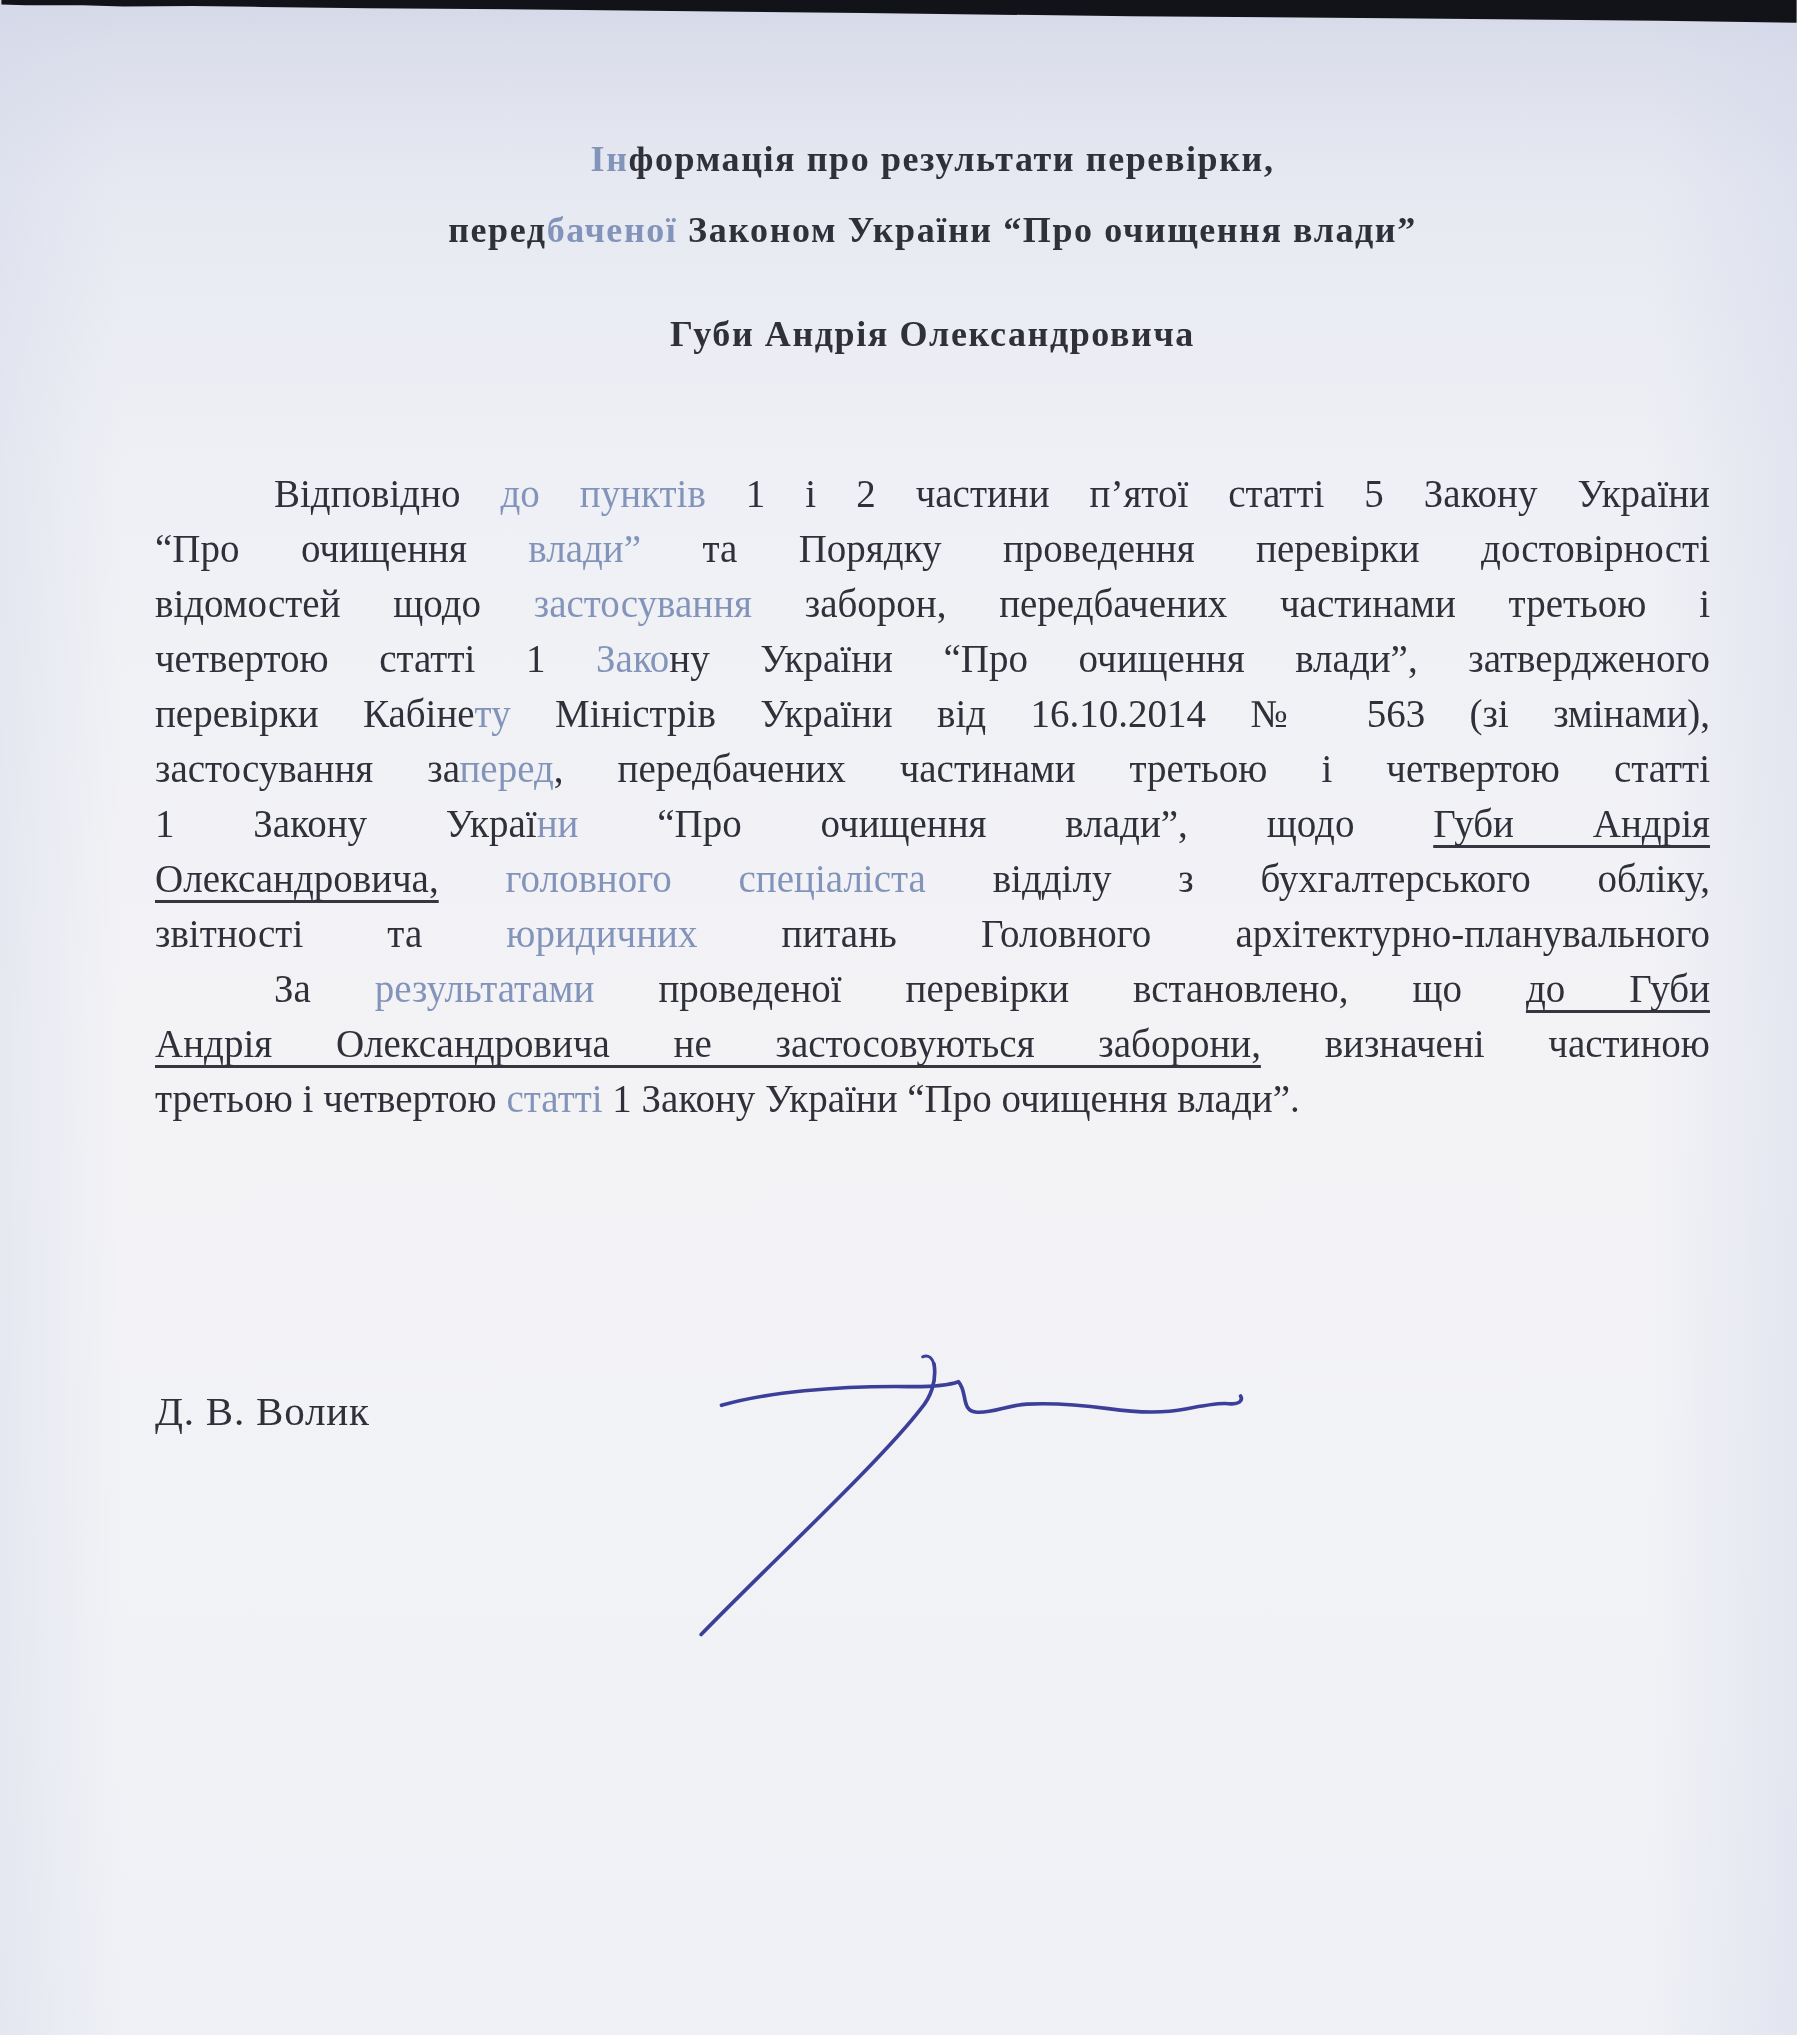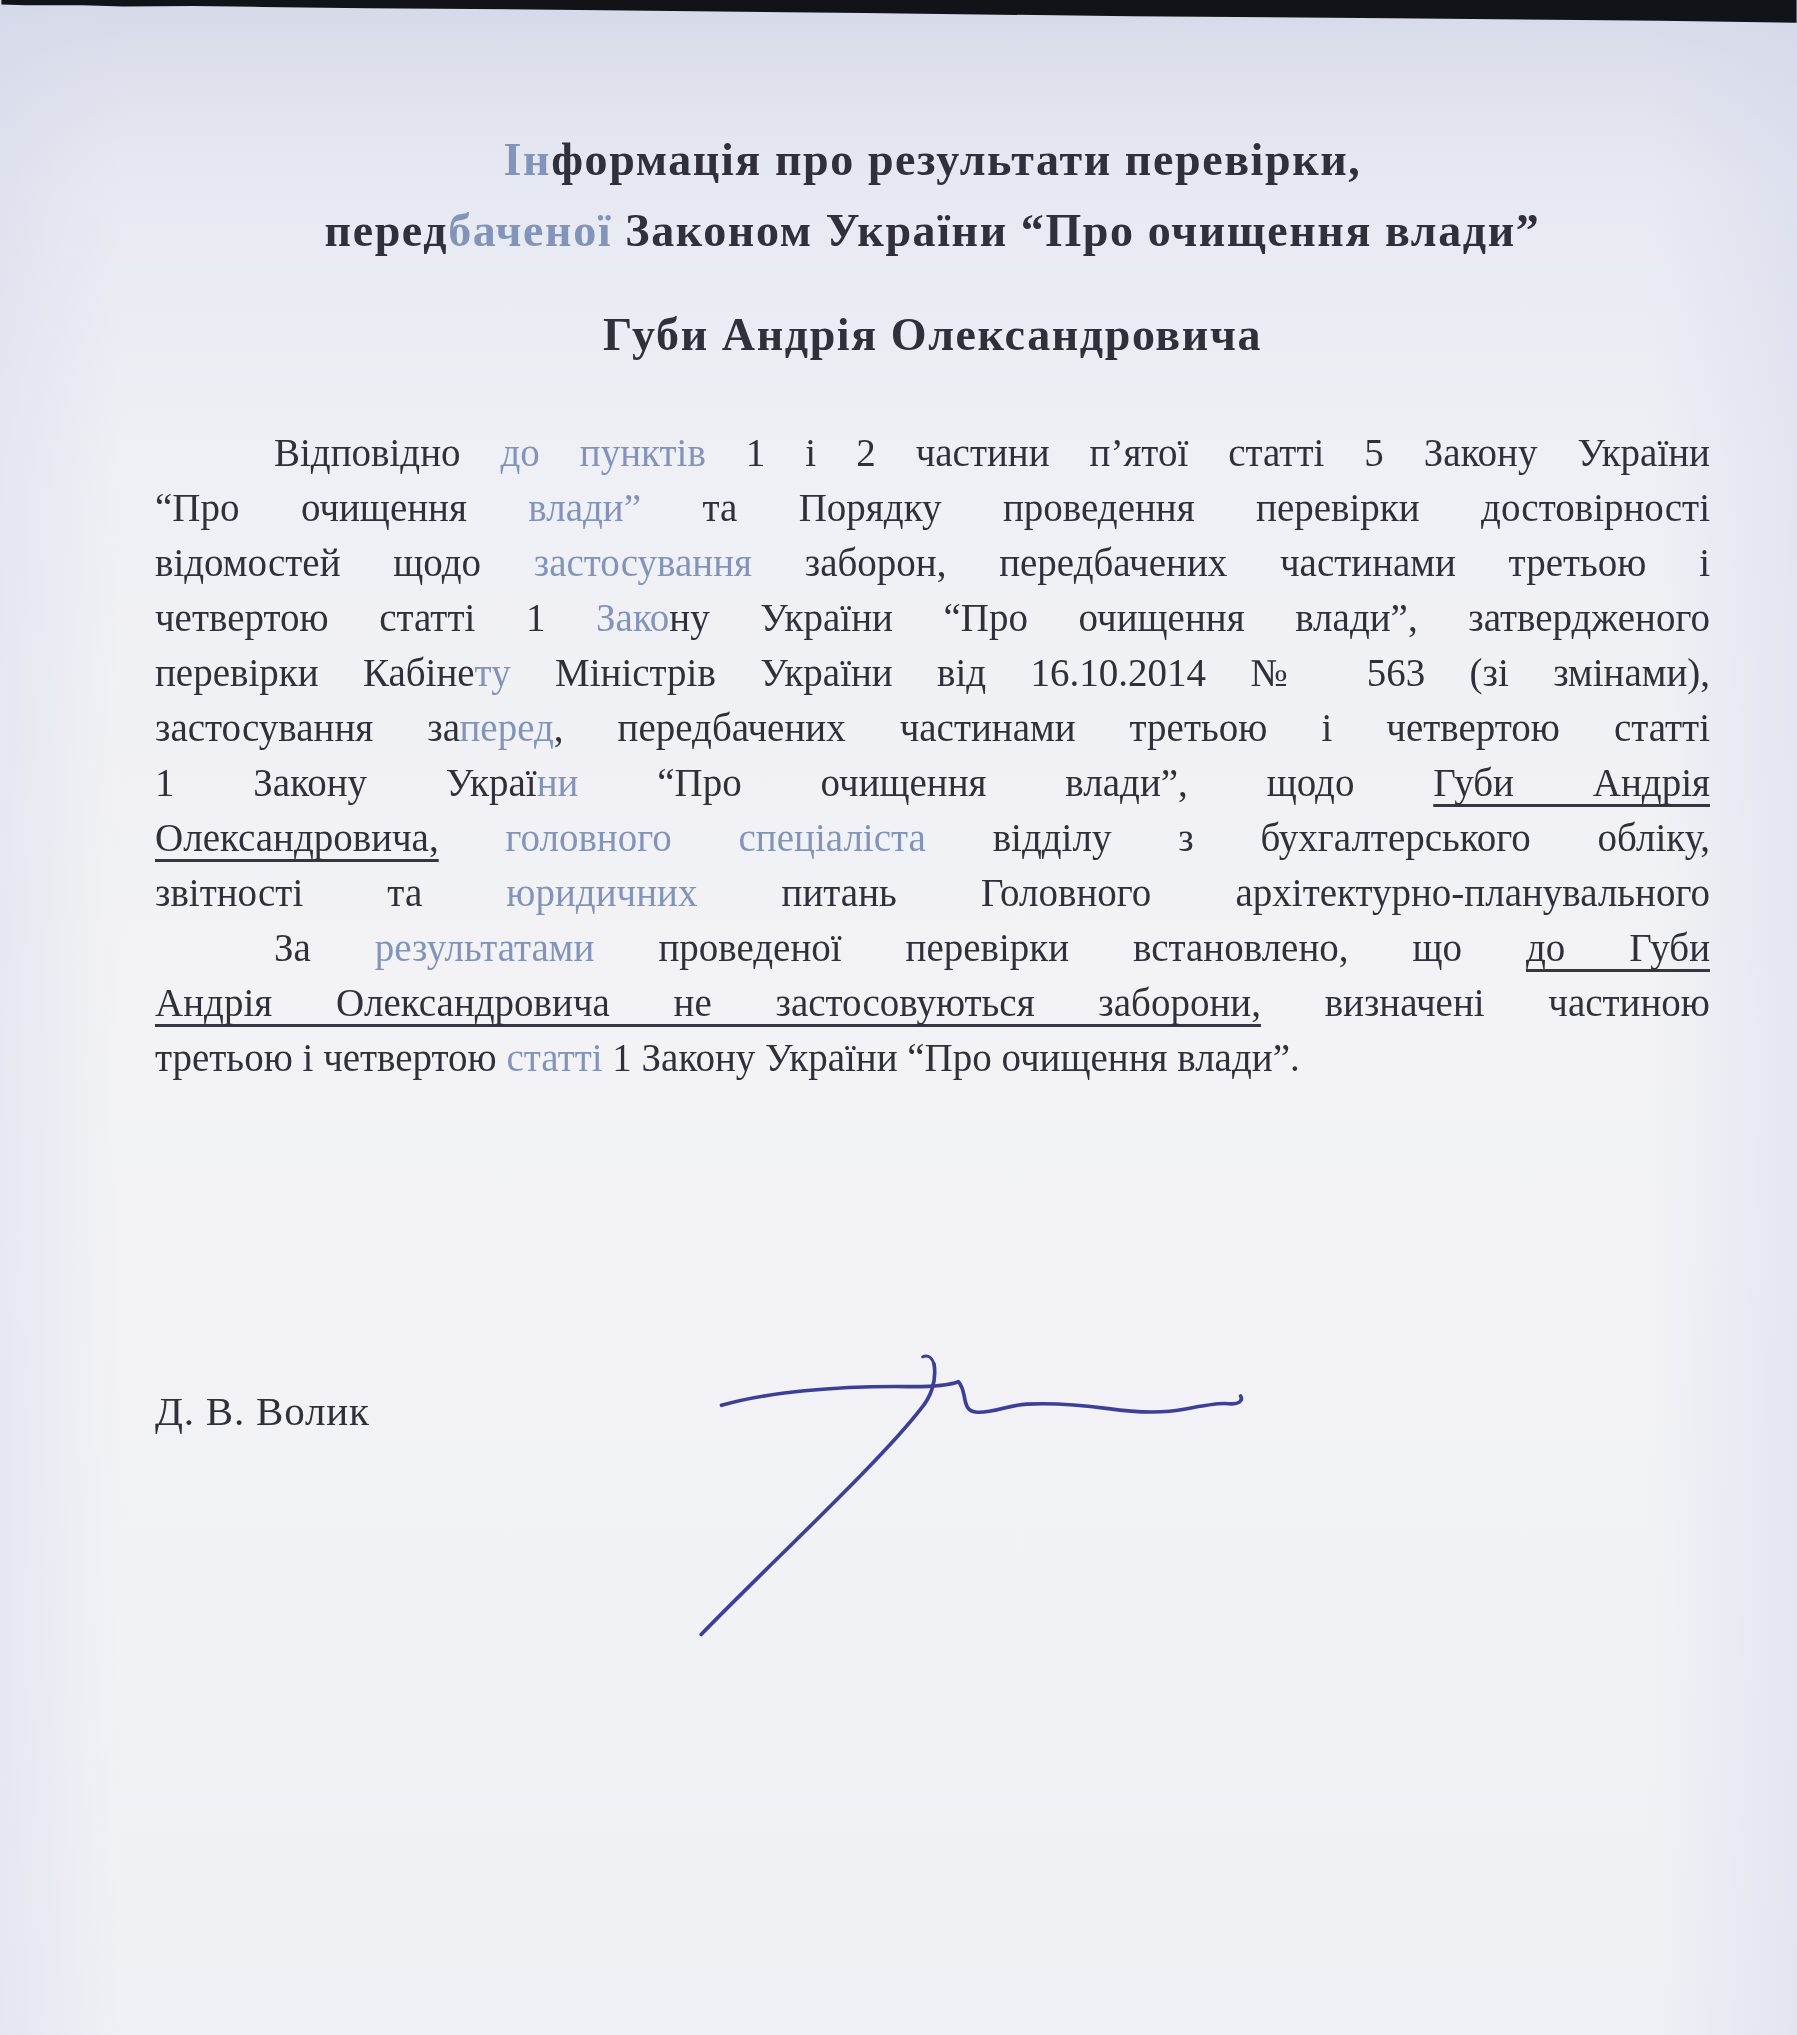--- a/index.html
+++ b/index.html
@@ -10,27 +10,27 @@
     font-family:"Liberation Serif","DejaVu Serif",serif;
     background:
       linear-gradient(90deg, rgba(210,215,233,.38) 0px, rgba(240,241,246,0) 122px, rgba(240,241,246,0) 1649px, rgba(208,213,233,.42) 1798px),
       linear-gradient(180deg,#d5d9e8 0px,#dde0ec 65px,#e7e9f2 187px,#eff0f5 468px,#f3f3f6 1058px,#f1f2f6 1750px,#edeff5 2320px,#e9ebf3 2853px);
     color:var(--ink,#2f3039);
   }
   .topbar{position:absolute;top:0;left:0;display:block;}
   .title{
     position:absolute;left:155px;right:88px;
     text-align:center;font-weight:bold;
-    font-size:46px;line-height:61px;letter-spacing:1.6px;
+    font-size:36px;line-height:61px;letter-spacing:1.6px;
     color:var(--ink,#2f3039);
   }
   #t1{top:129px}
   #t2{top:200px}
   #t3{top:304px}
-  .bodytext{position:absolute;left:155px;right:88px;top:425px;}
+  .bodytext{position:absolute;left:155px;right:88px;top:466px;}
   .line{
     height:55px;line-height:55px;font-size:39px;
     text-align:justify;text-align-last:justify;
   }
   .line.first{padding-left:119px;}
   .line.lastline{text-align-last:left;}
   .ink{color:var(--ink,#2f3039);}
   .faded{color:var(--faded,#8394ba);}
   .u{text-decoration:underline;text-decoration-thickness:2.8px;text-underline-offset:8.1px;text-decoration-color:#35363f;}
   .sigrow{

